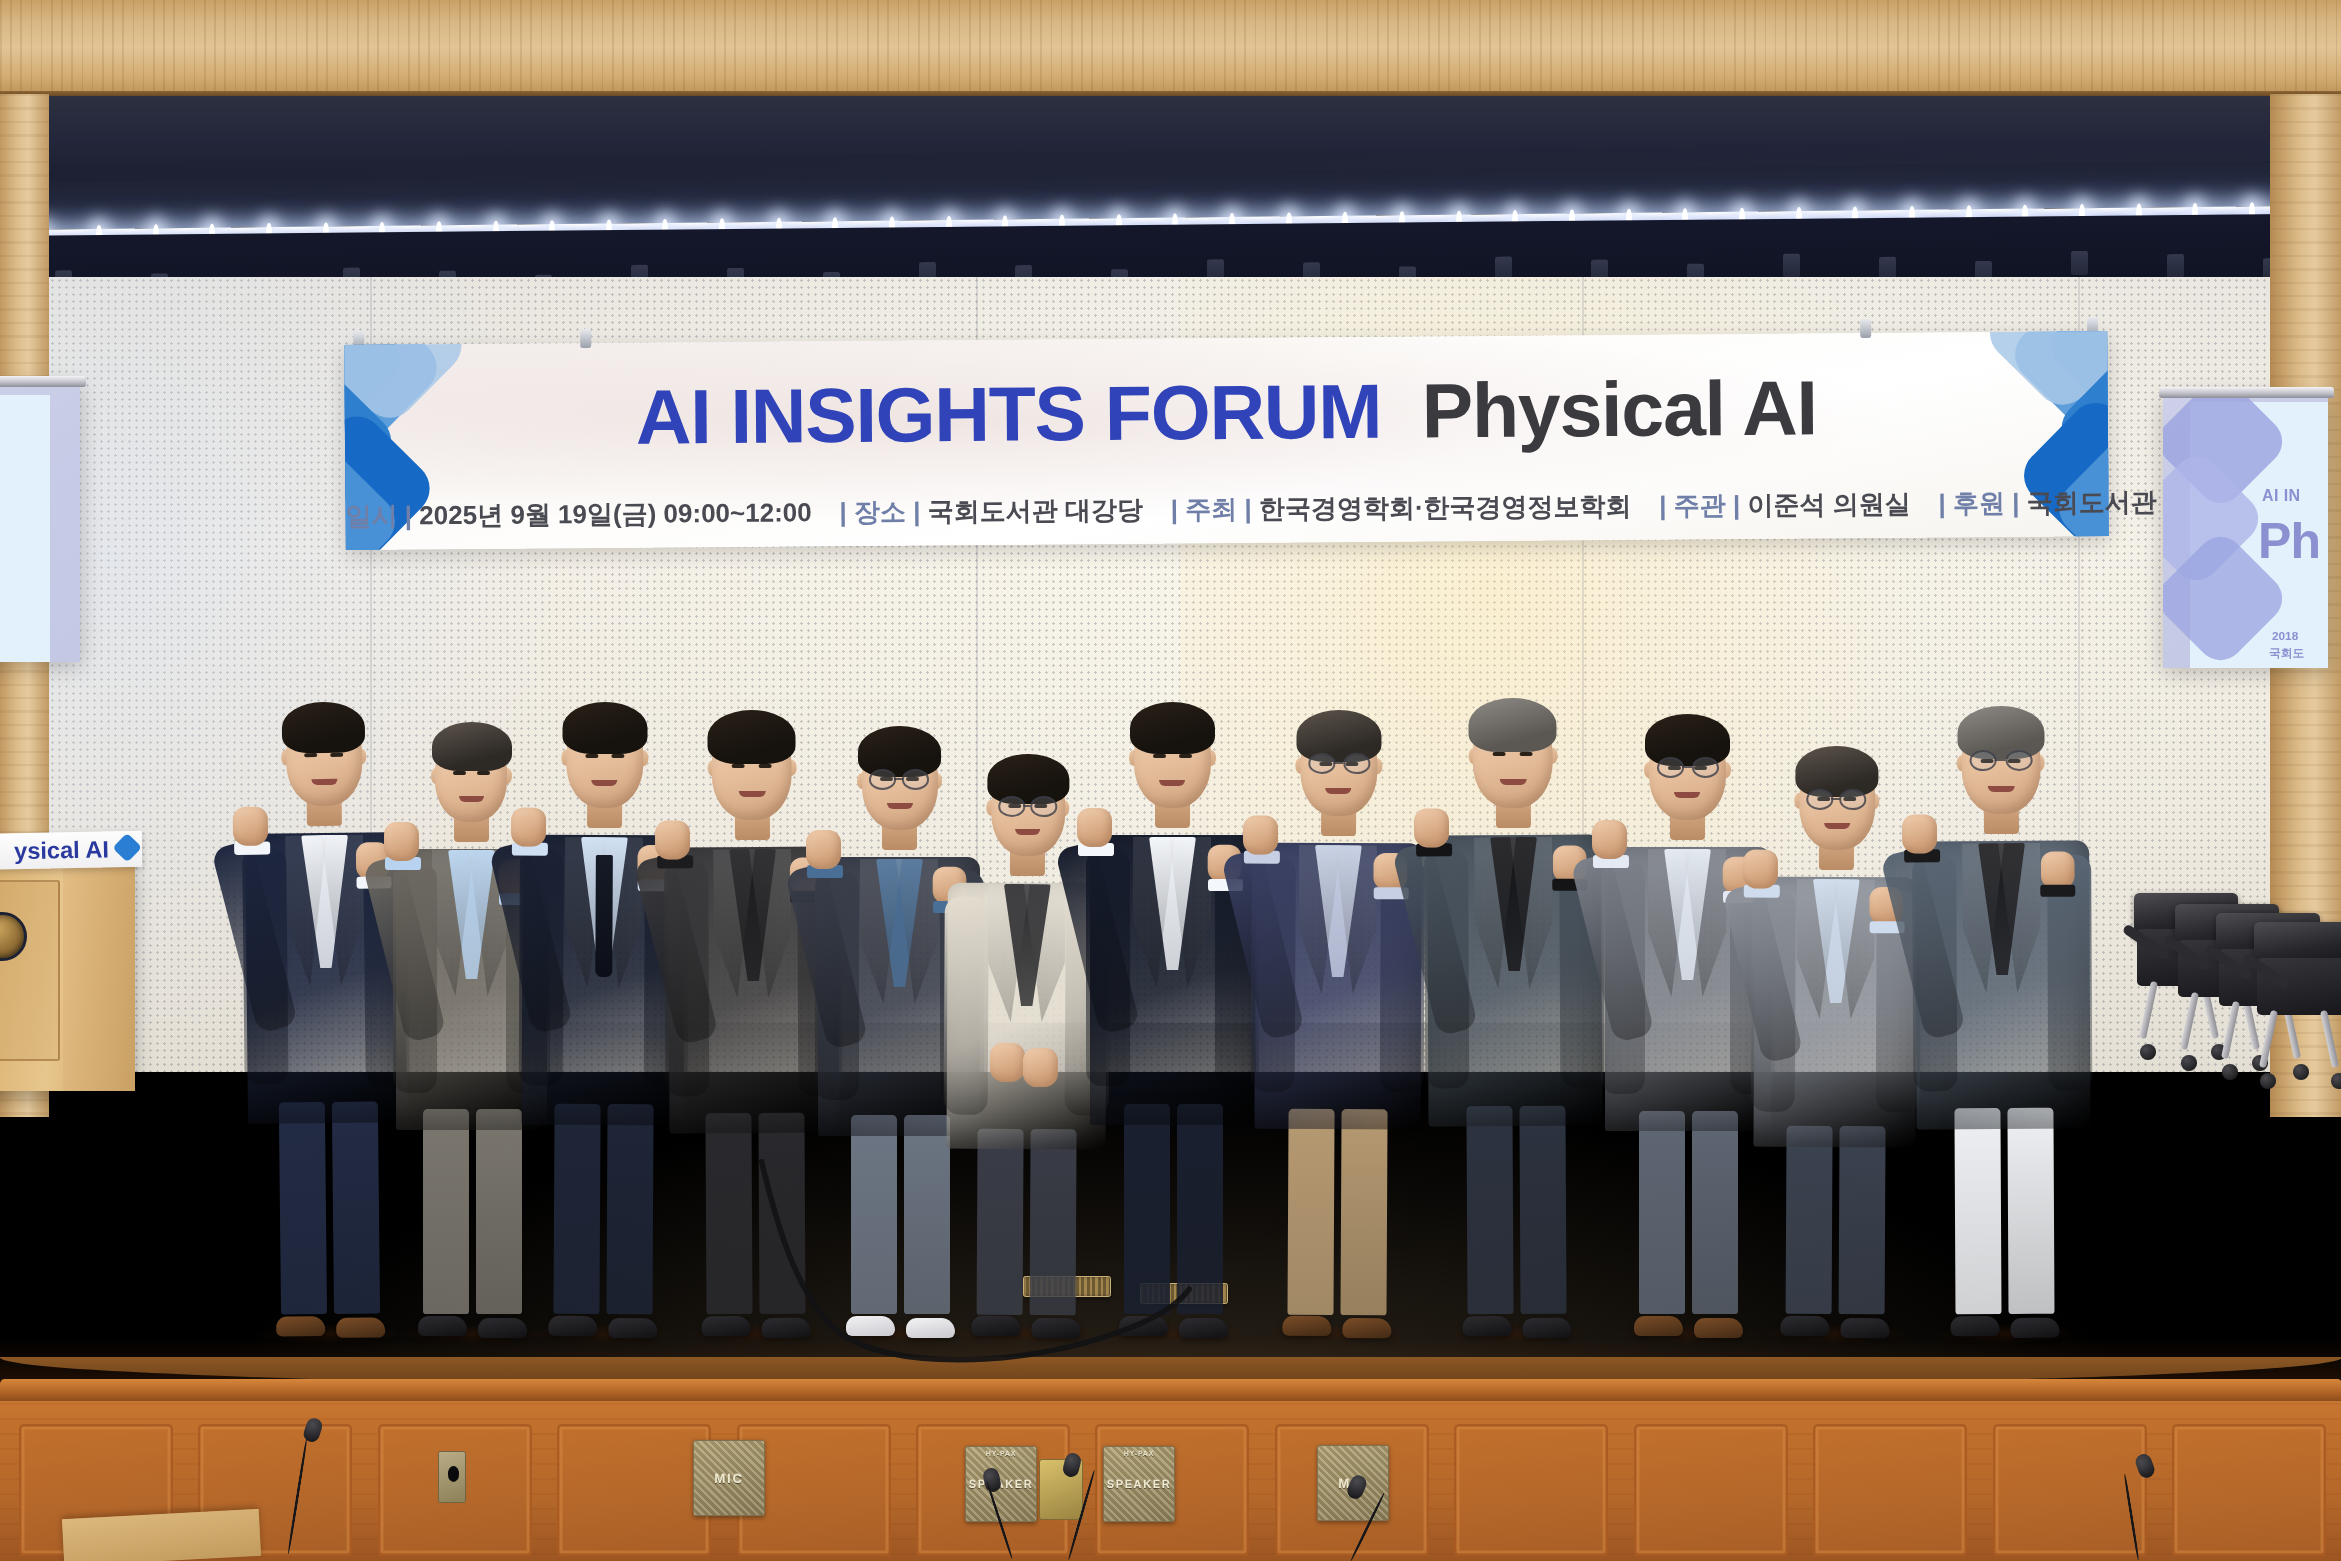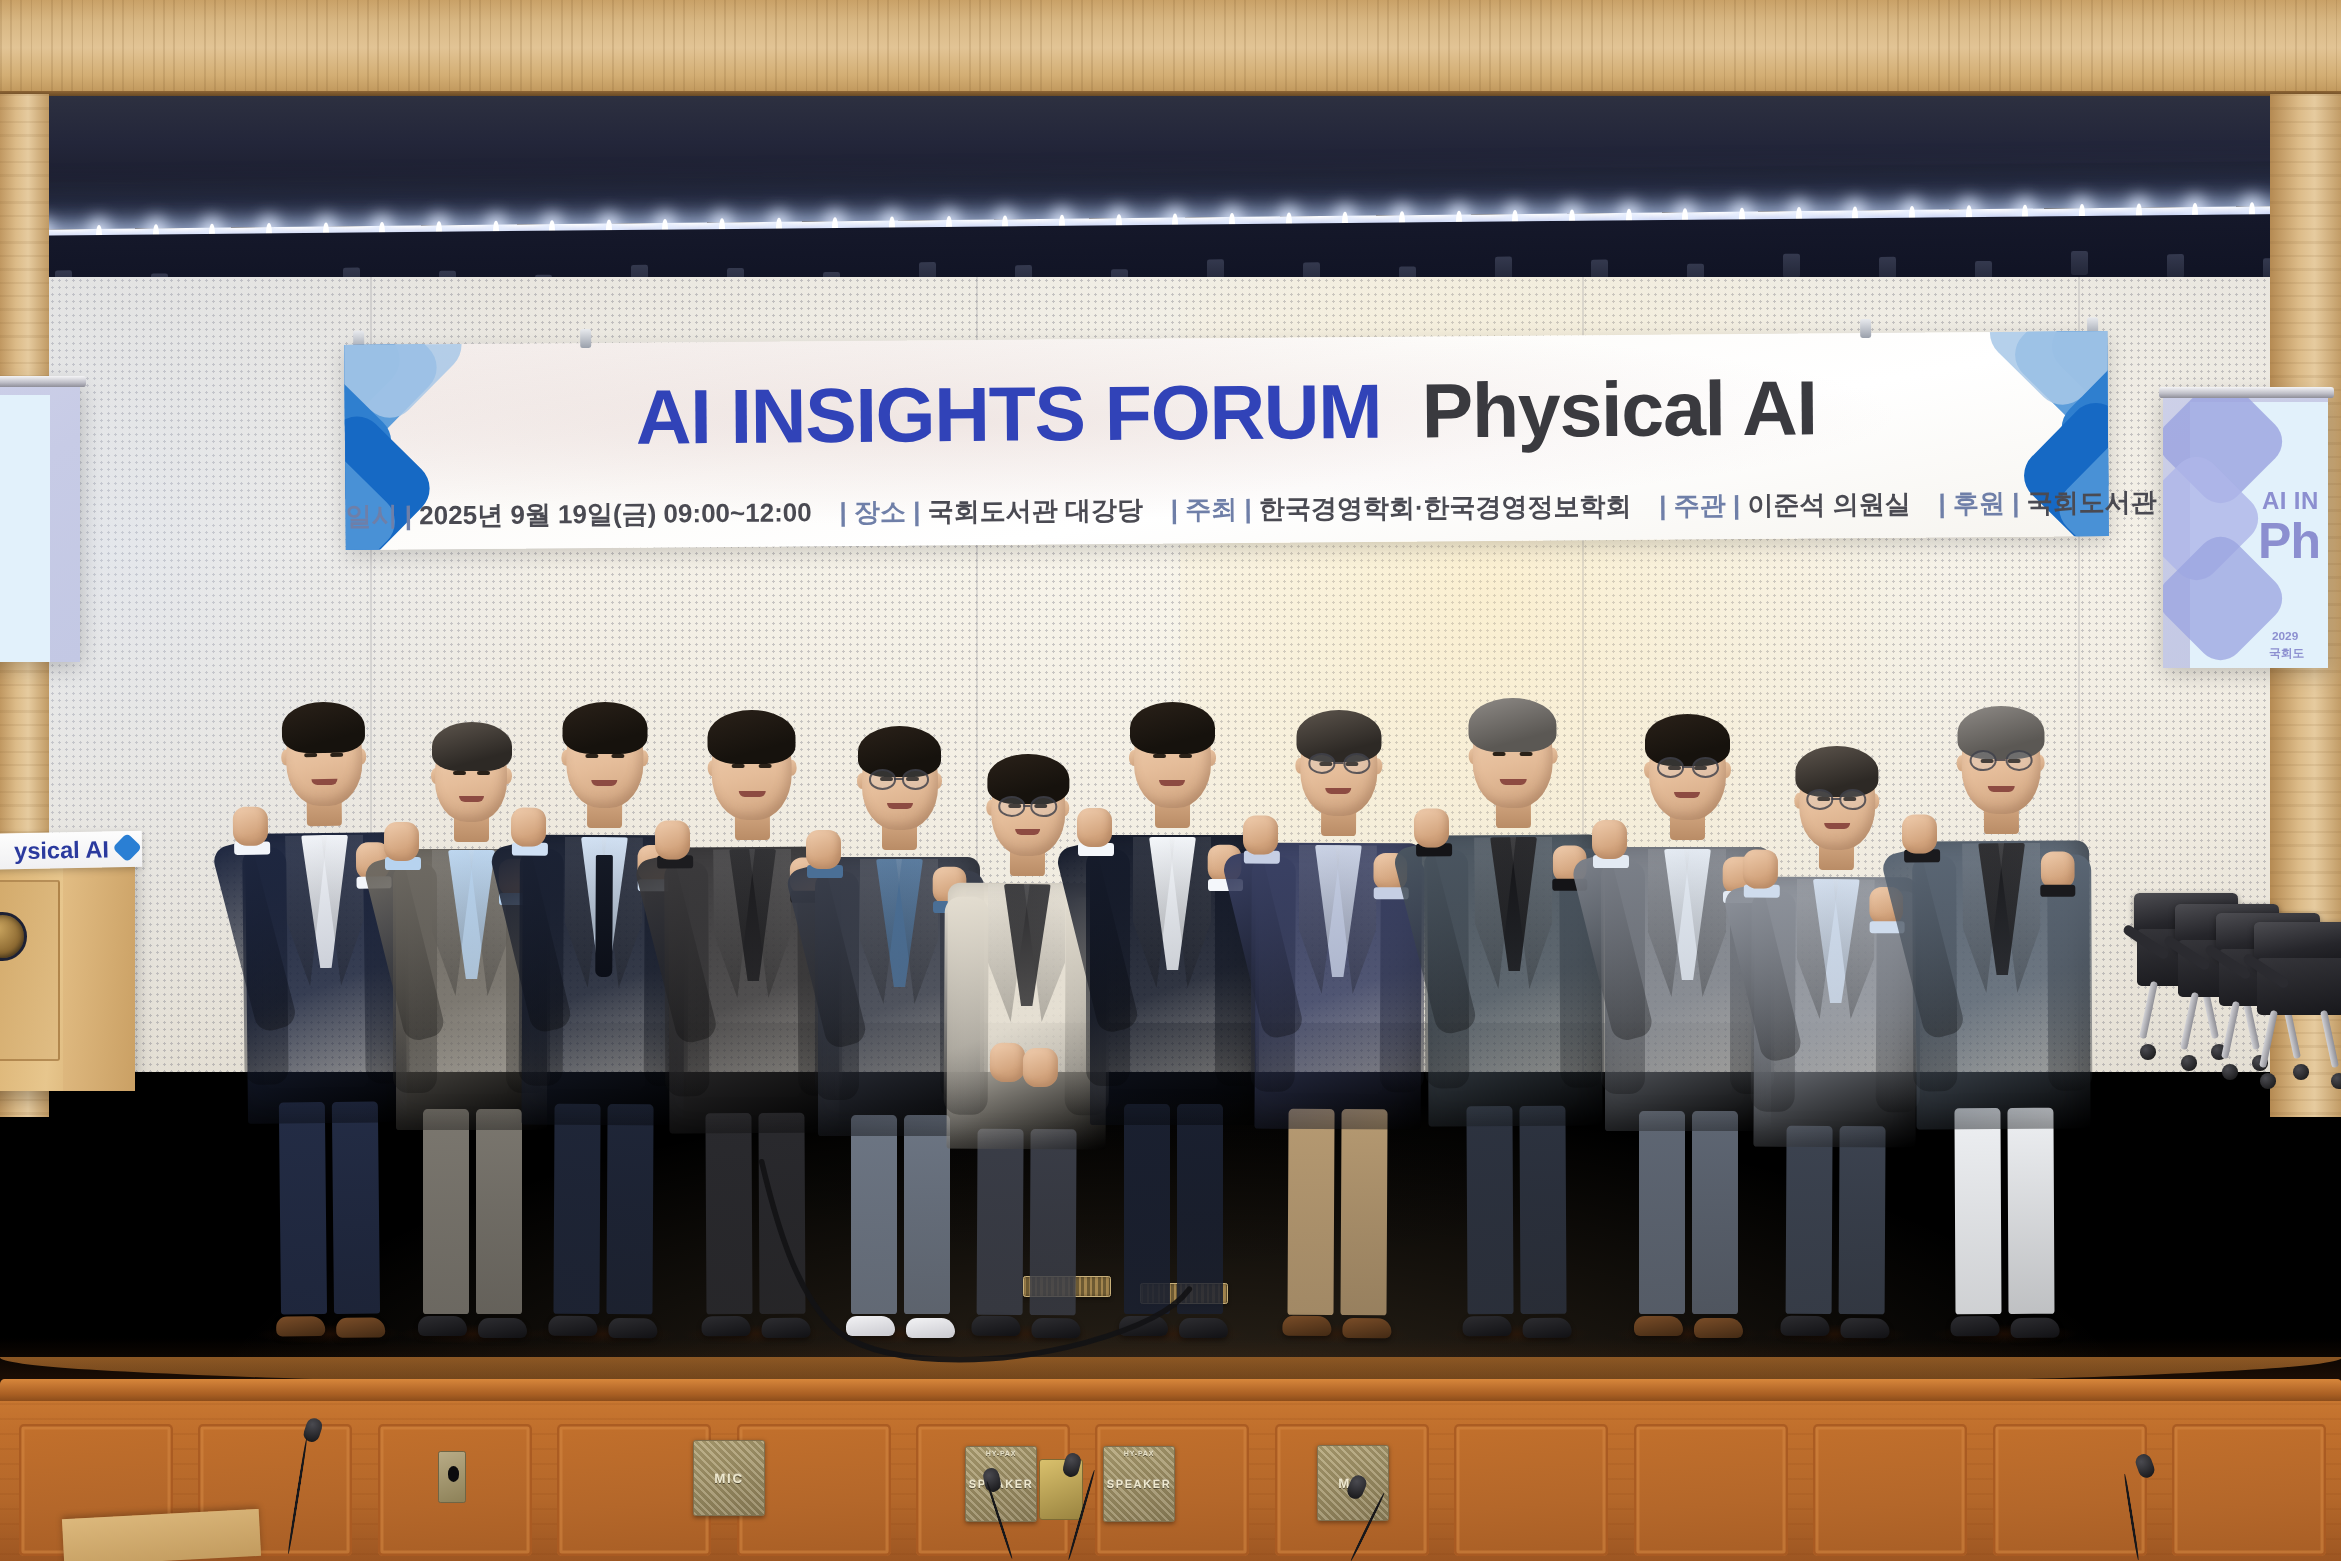--- a/index.html
+++ b/index.html
@@ -88,21 +88,21 @@
     background:linear-gradient(150deg,#cdd0e8 0%,#c7cbe6 38%,#c3c8e4 100%);
     box-shadow:0 4.7px 20.5px rgba(0,0,0,.22);
   }
   .screen .slide{ position:absolute; inset:0; background:#e2f1fb; }
   .screen .chev{ position:absolute; }
   .screen-right{ left:2163px; top:393px; width:165px; height:275px; }
   .screen-right .slide{ left:27px; top:9.4px; right:-47px; bottom:0; }
   .screen-left{ left:-68px; top:382px; width:148px; height:280px; }
   .screen-left .slide{ left:-31.5px; top:12.6px; right:30px; bottom:0; }
   .scr-txt{ position:absolute; font-weight:700; color:#8c8fd0; white-space:nowrap; }
-  .scr-t1{ font-size:24px; letter-spacing:0.4px; }
+  .scr-t1{ font-size:16px; letter-spacing:0.4px; }
   .scr-t2{ font-size:50px; letter-spacing:-0.8px; }
   .scr-t3{ font-size:11.8px; }
   .scr-rollbar{
     position:absolute; height:11px; border-radius:3.1px;
     background:linear-gradient(180deg,#f4f4f6,#bdbdc6 60%,#8e8e98);
   }
 
   
   .banner{
     position:absolute; left:345px; top:338px; width:1763px; height:205px;
@@ -411,21 +411,21 @@
     </div>
   </div>
 
   <div class="screen screen-right">
     <div class="slide">
       <div class="chev" style="left:-20.5px;top:-11px;width:101px;height:101px;background:#9aa3e0;opacity:.8;transform:rotate(45deg);border-radius:23.6px;"></div>
       <div class="chev" style="left:-44px;top:66px;width:101px;height:101px;background:#aeb5e8;opacity:.8;transform:rotate(45deg);border-radius:23.6px;"></div>
       <div class="chev" style="left:-20.5px;top:146px;width:101px;height:101px;background:#9aa3e0;opacity:.75;transform:rotate(45deg);border-radius:23.6px;"></div>
       <div class="scr-txt scr-t1" style="left:72px;  top:85px;">AI IN</div>
       <div class="scr-txt scr-t2" style="left:68px;  top:110px;">Ph</div>
-      <div class="scr-txt scr-t3" style="left:82px; top:227px;">2029</div>
+      <div class="scr-txt scr-t3" style="left:82px; top:227px;">2018</div>
       <div class="scr-txt scr-t3" style="left:79px; top:244px;">국회도</div>
     </div>
   </div>
   <div class="scr-rollbar" style="left:2159px; top:387px; width:175px;"></div>
   <div class="scr-rollbar" style="left:-71px;  top:376px; width:157px;"></div>
 
   <div class="banner">
     <div class="clip-hook" style="left:9.4px;"></div>
     <div class="clip-hook" style="left:236px;"></div>
     <div class="clip-hook" style="right:236px;"></div>

